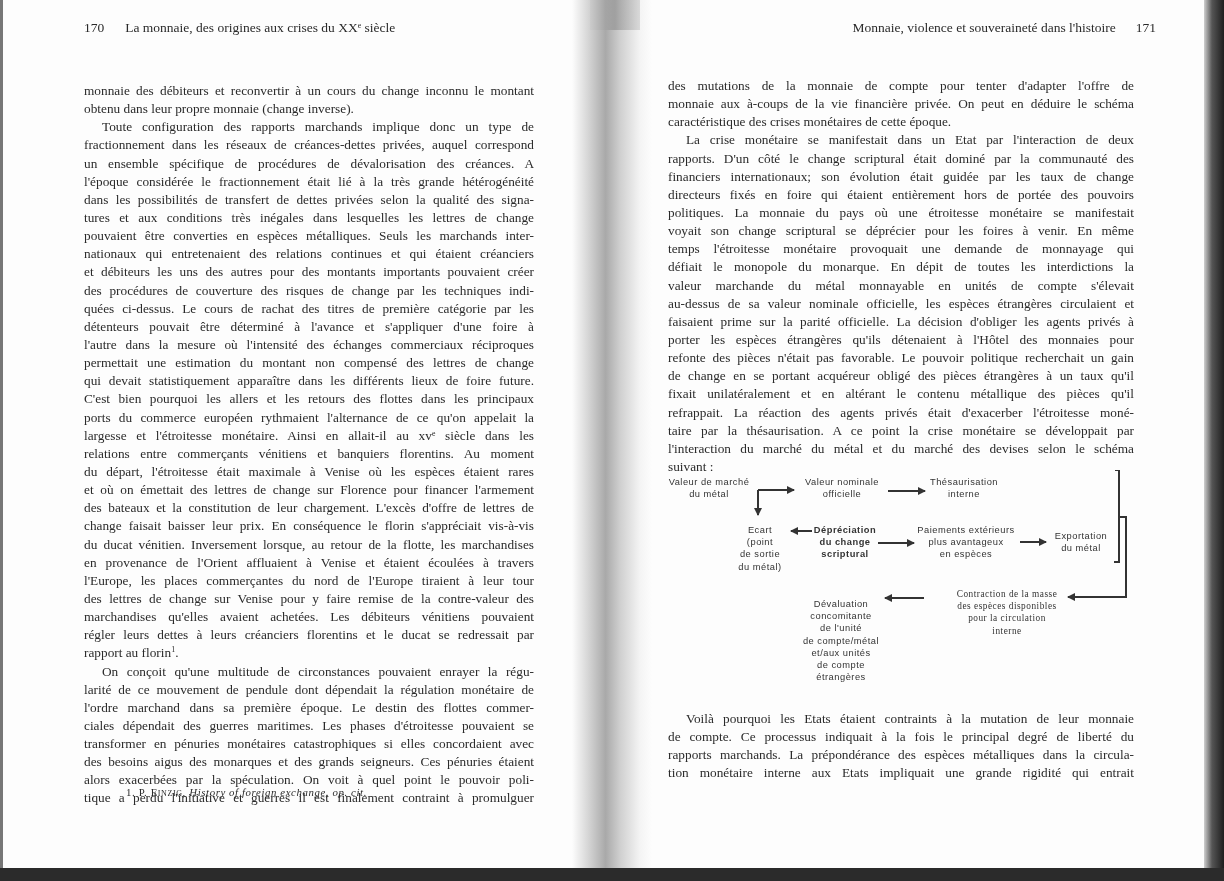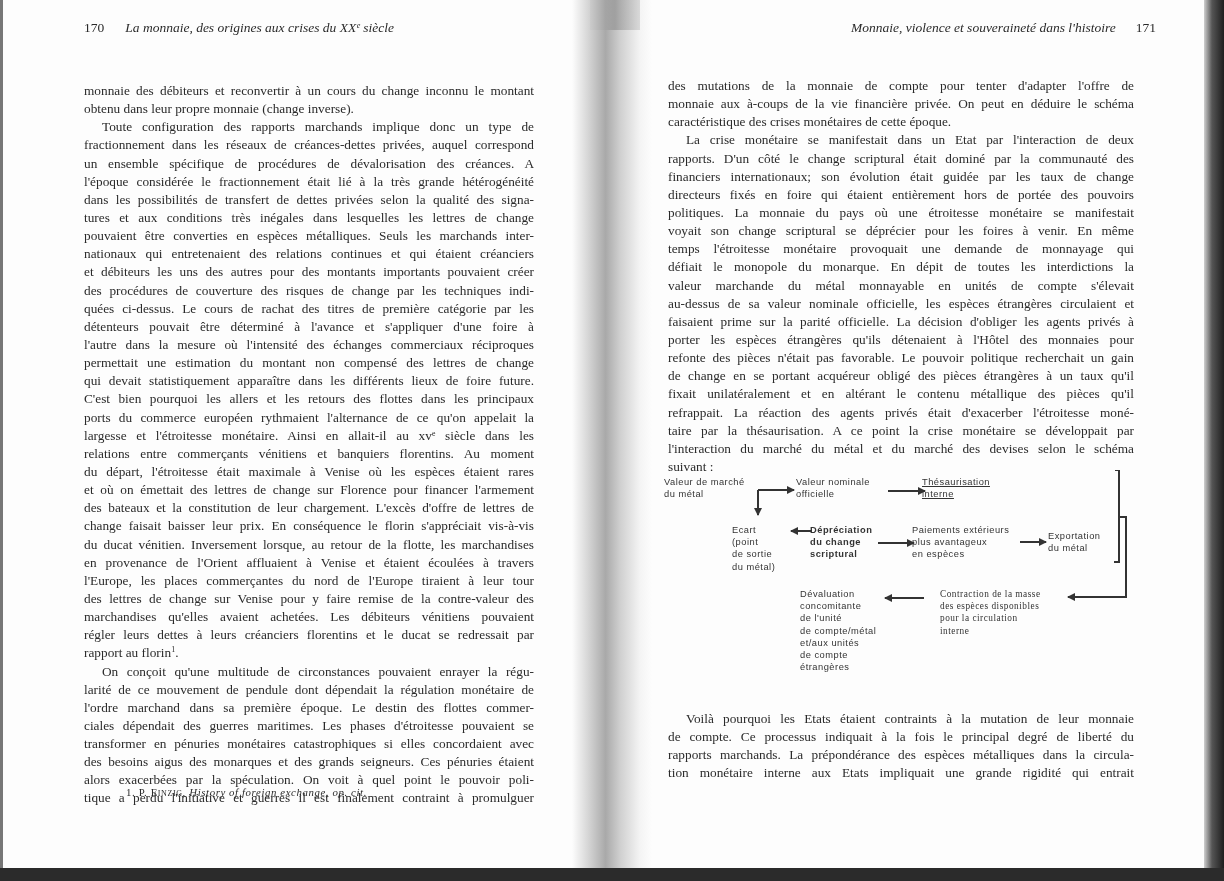--- a/index.html
+++ b/index.html
@@ -11,42 +11,42 @@
   .right-edge { position:absolute; left:1204px; top:0; width:20px; height:881px; background:linear-gradient(to right,#cfcfcf,#555 40%,#1e1e1e); }
   .left-edge { position:absolute; left:0; top:0; width:3px; height:868px; background:#777; }
   .bottom-band { position:absolute; left:0; top:868px; width:1224px; height:13px; background:#2b2b2b; }
 
   .page { position:absolute; top:0; height:868px; }
   .page-left { left:0; width:580px; }
   .page-right { left:640px; width:570px; }
 
   .runhead { position:absolute; top:20px; font-size:13.5px; white-space:nowrap; }
   .runhead .num { font-style:normal; }
-  .runhead .title { font-style:italic; }
+  .runhead .title { }
   .rh-left { left:84px; }
   .rh-left .title { margin-left:21px; }
   .rh-right { right:54px; }
   .rh-right .num { margin-left:20px; }
 
   .text { position:absolute; font-size:13.3px; line-height:18.15px; }
   .line { display:block; text-align:justify; text-align-last:justify; white-space:nowrap; height:18.15px; }
   .line.last { text-align-last:left; }
   .line.indent { text-indent:18px; }
   .left-text { left:84px; top:72px; width:450px;margin-top:10px; }
   .right-text { left:668px; top:77px; width:466px; }
   .right-text2 { left:668px; top:710px; width:466px; }
 
   .footnote { position:absolute; left:102px; top:786px; font-size:10.8px; letter-spacing:.6px; white-space:nowrap;margin-left:24px; }
   .footnote .sc { font-variant:small-caps; }
   .footnote .it { font-style:italic; }
   sup { font-size:8px; line-height:0; vertical-align:5px; }
 
   
   .diagram { position:absolute; left:660px; top:470px; width:480px; height:220px; font-family:"Liberation Sans", sans-serif; font-size:9.3px; line-height:12.2px; color:#333; letter-spacing:.5px; }
-  .node { position:absolute; text-align:left; white-space:nowrap; }
+  .node { position:absolute; text-align:center; white-space:nowrap; }
   .diagram svg { position:absolute; left:0; top:0; }
 </style>
 </head>
 <body>
 
 <div class="spread"></div>
 <div class="left-edge"></div>
 <div class="gutter"></div>
 <div class="gutter-top"></div>
 <div class="right-edge"></div>
@@ -168,21 +168,21 @@
   </svg>
 
   <div class="node" style="left:4px;top:6px;width:90px;">
     <div>Valeur de marché</div>
     <div>du métal</div>
   </div>
   <div class="node" style="left:136px;top:6px;width:92px;">
     <div>Valeur nominale</div>
     <div>officielle</div>
   </div>
-  <div class="node" style="left:262px;top:6px;width:84px;text-decoration:underline;">
+  <div class="node" style="left:262px;top:6px;width:84px;">
     <div>Thésaurisation</div>
     <div>interne</div>
   </div>
   <div class="node" style="left:72px;top:54px;width:56px;">
     <div>Ecart</div>
     <div>(point</div>
     <div>de sortie</div>
     <div>du métal)</div>
   </div>
   <div class="node" style="left:150px;top:54px;width:70px;font-weight:bold;">
@@ -192,21 +192,21 @@
   </div>
   <div class="node" style="left:252px;top:54px;width:108px;">
     <div>Paiements extérieurs</div>
     <div>plus avantageux</div>
     <div>en espèces</div>
   </div>
   <div class="node" style="left:388px;top:60px;width:66px;">
     <div>Exportation</div>
     <div>du métal</div>
   </div>
-  <div class="node" style="left:140px;top:118px;width:82px;">
+  <div class="node" style="left:140px;top:128px;width:82px;">
     <div>Dévaluation</div>
     <div>concomitante</div>
     <div>de l'unité</div>
     <div>de compte/métal</div>
     <div>et/aux unités</div>
     <div>de compte</div>
     <div>étrangères</div>
   </div>
   <div class="node" style="left:280px;top:118px;width:134px;font-family:Liberation Serif, serif;">
     <div>Contraction de la masse</div>

